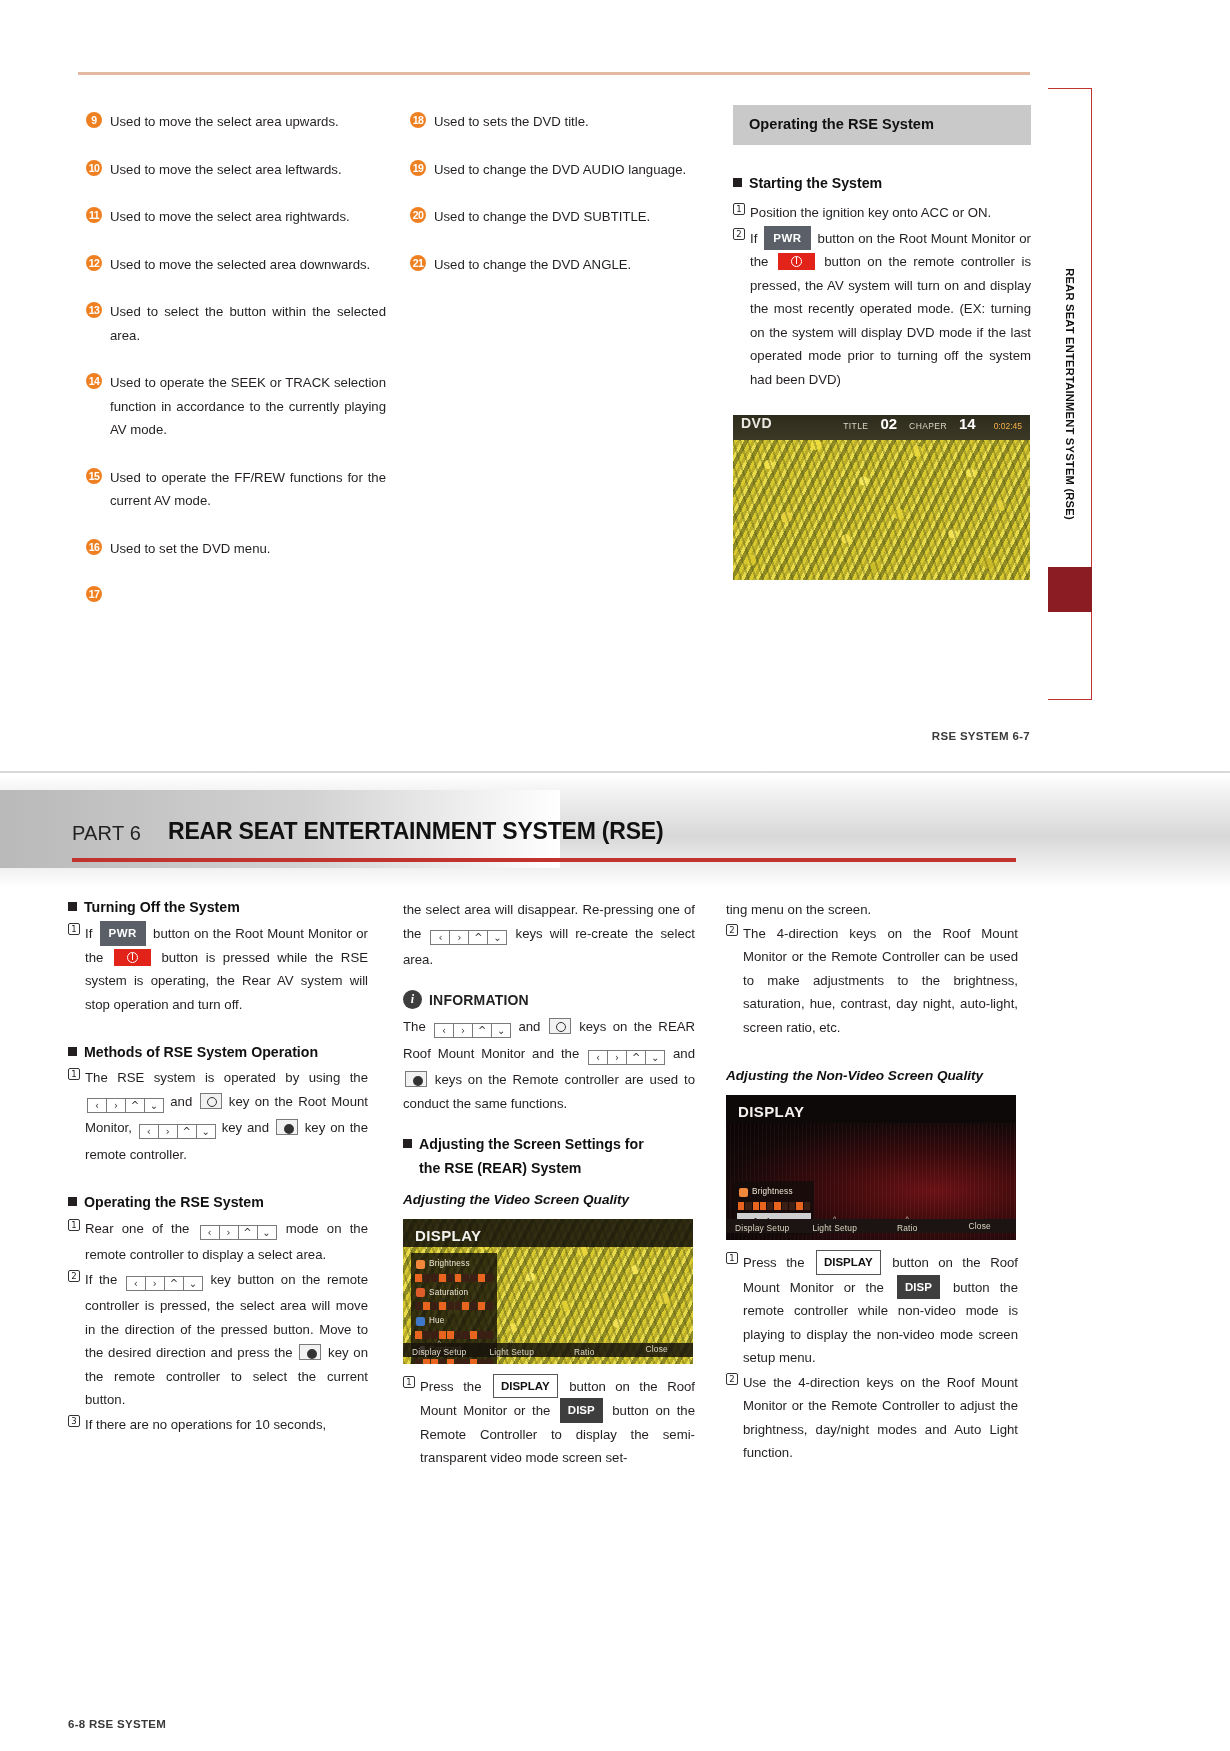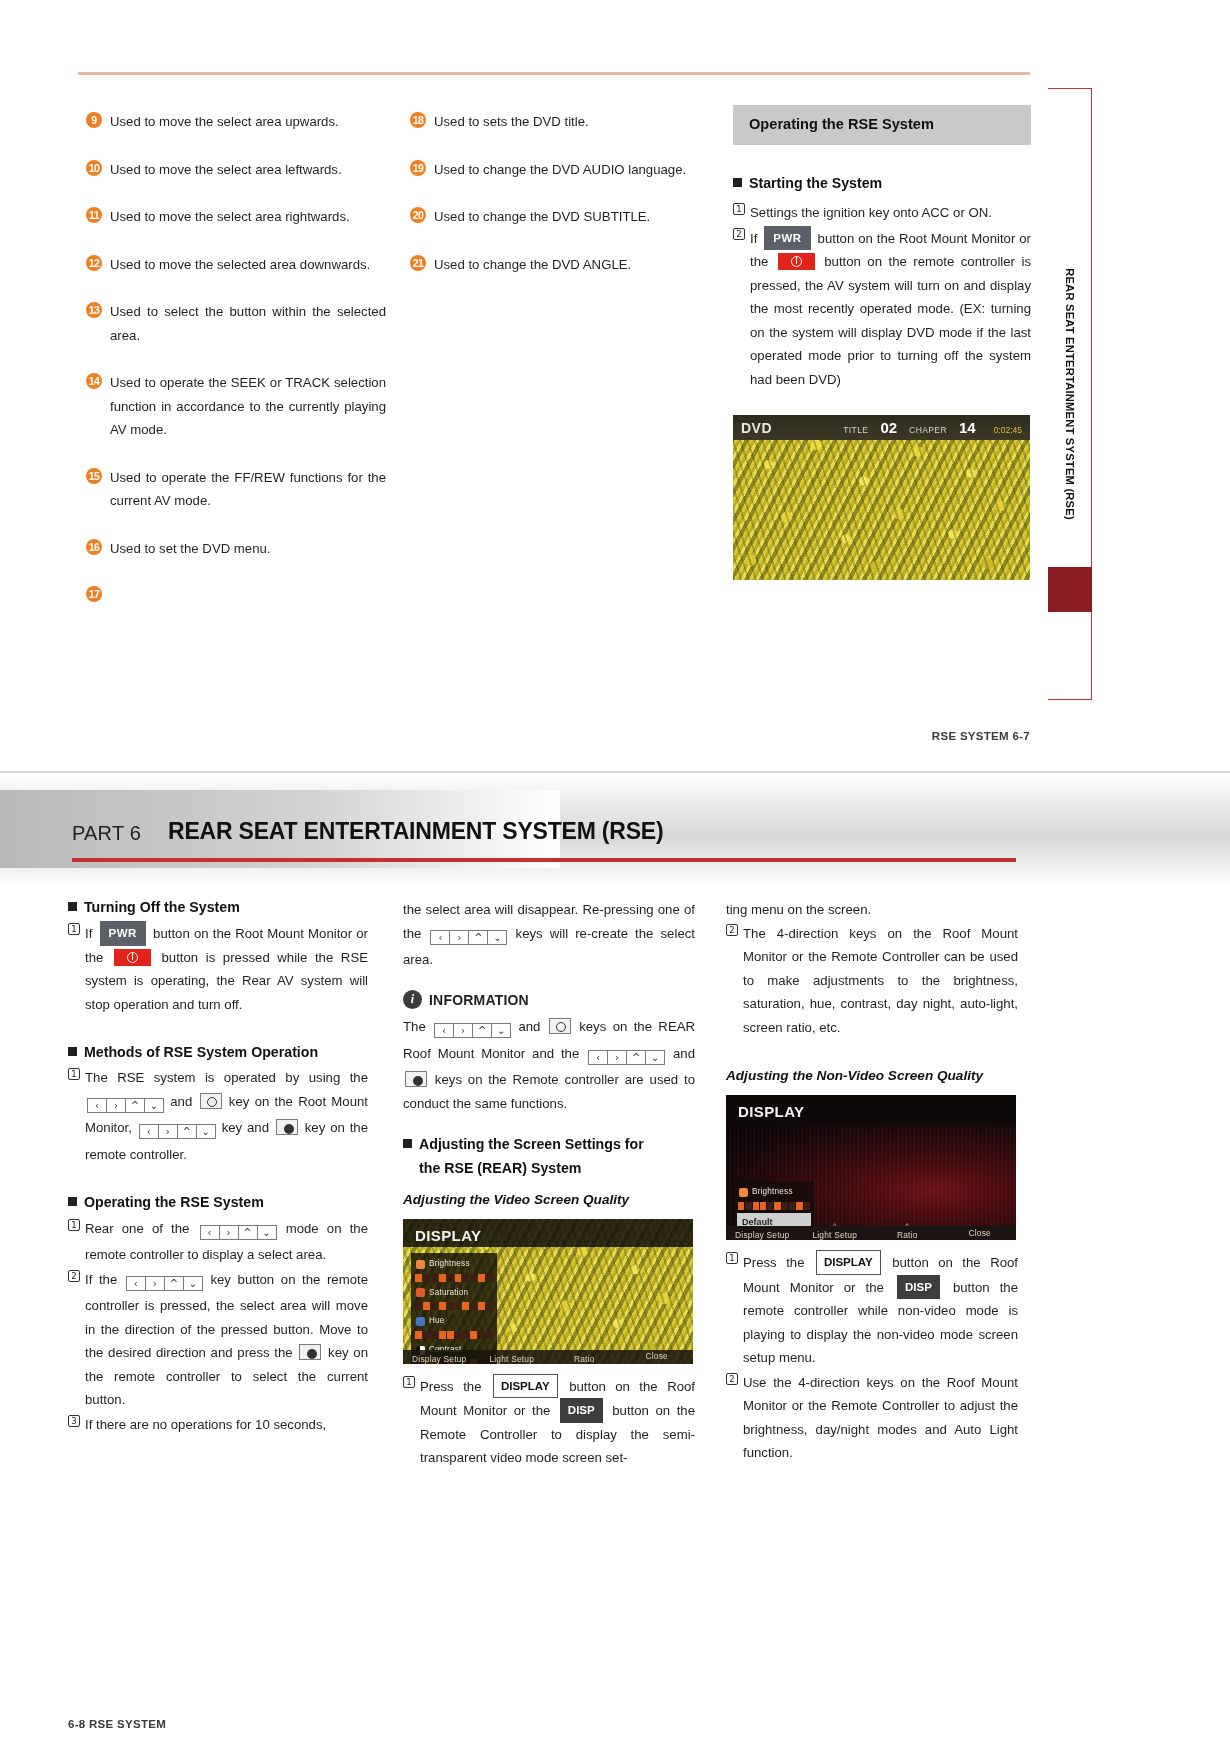--- a/index.html
+++ b/index.html
@@ -126,21 +126,21 @@
       linear-gradient(#e3d63f, #b3a82c);
     opacity: 1;
   }
   .flower::after {
     content:""; position:absolute; inset:0;
     background: repeating-linear-gradient(72deg, rgba(60,70,20,.30) 0 2px, rgba(0,0,0,0) 2px 7px);
   }
   .dvd-osd {
     position: absolute; left: 0; top: 0; width: 100%; height: 25px;
     background: linear-gradient(#2e2c1c, #3b3826);
-    color: #e8e8e0; display: flex; align-items: center; padding: 0 8px;
+    color: #e8e8e0; display: flex; align-items: flex-start; padding: 0 8px;
   }
   .dvd-osd .lbl { font-size: 14px; font-weight: bold; letter-spacing: .5px; color:#e9e9e2; }
   .dvd-osd .right { margin-left: auto; display: flex; align-items: baseline; gap: 12px; }
   .dvd-osd .sm { font-size: 8.5px; letter-spacing: .4px; color:#d8d8cd; }
   .dvd-osd .big { font-size: 15px; font-weight: bold; color:#fff; }
   .dvd-osd .time { font-size: 8.5px; color:#f3b24a; margin-left: 6px; }
 
   
   .side-tab {
     position: absolute; left: 1048px; top: 88px; width: 44px; height: 612px;
@@ -230,21 +230,21 @@
   .m-ic { width: 9px; height: 9px; flex: 0 0 9px; border-radius: 2px; }
   .m-lbl { font-size: 8.2px; color: #efe7d6; letter-spacing: .2px; }
   .m-bar { height: 8px; margin: 1px 1px 3px; display: flex; gap: 1px; }
   .m-seg { flex: 1; background: #3c1f14; }
   .m-seg.on { background: #e8641f; }
   .m-def {
     margin-top: 3px; background: #cfcfcf; color: #1b1b1b;
     font-size: 9px; font-weight: bold; text-align: left; padding: 1px 5px;
   }
   .disp-bottom {
-    position: absolute; left: 0; bottom: 0; width: 100%; height: 14px;
+    position: absolute; left: 0; bottom: 7px; width: 100%; height: 14px;
     background: rgba(24,20,12,.86);
     display: flex; align-items: center; color: #ded7c4;
     font-size: 8.4px; letter-spacing: .2px;
   }
   .disp-shot.nonvideo .disp-bottom { background: #1b1412; }
   .db-item { flex: 1; text-align: center; position: relative; }
   .db-item .car { display:block; font-size:7px; line-height:5px; color:#cfc8b4; }
 
   .footer-bot {
     position: absolute; left: 68px; top: 1718px;
@@ -318,21 +318,21 @@
   <div class="col col-3">
     <div class="sec-head">Operating the RSE System</div>
 
     <div class="sub-head">
       <span class="sq"></span><span>Starting the System</span>
     </div>
 
     <div class="numlist">
       <div class="nrow">
         <span class="boxnum">1</span>
-        <span>Settings the ignition key onto ACC or ON.</span>
+        <span>Position the ignition key onto ACC or ON.</span>
       </div>
       <div class="nrow">
         <span class="boxnum">2</span>
         <span>If</span>
         <span class="key-pwr">PWR</span>
         <span>button on the Root Mount Monitor or the</span>
         <span class="key-pwr-red"><span class="pwr-glyph"></span></span>
         <span>button on the remote controller is pressed, the AV system will turn on and display the most recently operated mode. (EX: turning on the system will display DVD  mode if the last operated mode prior to turning off the system had been DVD)</span>
       </div>
     </div>

